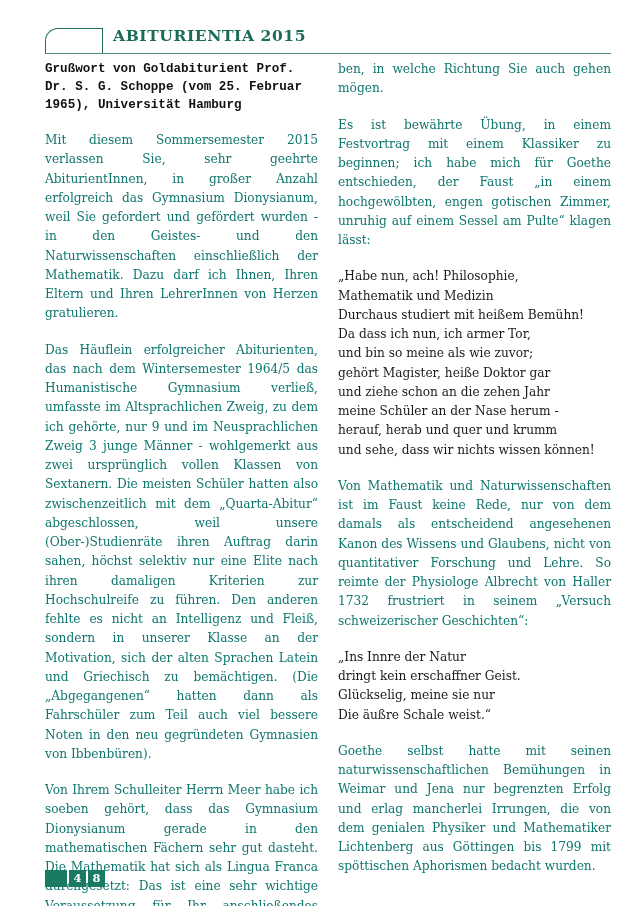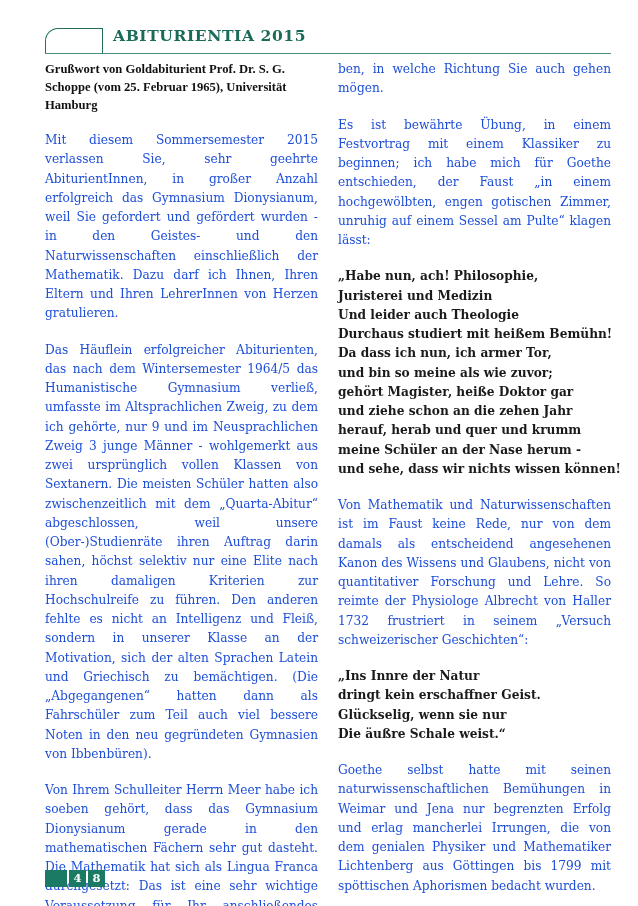--- a/index.html
+++ b/index.html
@@ -69,50 +69,50 @@
     top: 60px;
     width: 566px;
     display: flex;
     gap: 20px;
   }
   .col {
     width: 273px;
   }
 
   .article-title {
-    font-family: Liberation Serif, serif;
+    font-family: Liberation Mono, monospace;
     font-weight: bold;
     font-size: 12.6px;
     line-height: 18px;
     text-align: left;
     color: #111111;
     margin: 0 0 17px 0;
   }
 
   p.body {
     font-family: "DejaVu Serif", "Liberation Serif", serif;
     font-size: 12.2px;
     line-height: 19.25px;
     text-align: justify;
     text-justify: inter-word;
     margin: 0 0 17px 0;
-    color: #1d4ed8;
+    color: #0f766e;
     hyphens: none;
   }
   p.body:last-child { margin-bottom: 0; }
 
   .verse {
     font-family: "DejaVu Serif", "Liberation Serif", serif;
     font-size: 12.2px;
     line-height: 19.25px;
     text-align: left;
     margin: 0 0 17px 0;
     color: #1a1a1a;
   }
-  .verse .line { display: block; white-space: nowrap; font-weight: bold; }
+  .verse .line { display: block; white-space: nowrap; }
 
   
   .footer {
     position: absolute;
     left: 45px;
     top: 870px;
     display: flex;
     gap: 2px;
   }
   .pg-box {
@@ -149,38 +149,37 @@
       <p class="body">Das Häuflein erfolgreicher Abiturienten, das nach dem Wintersemester 1964/5 das Humanistische Gymnasium verließ, umfasste im Altsprachlichen Zweig, zu dem ich gehörte, nur 9 und im Neusprachlichen Zweig 3 junge Männer - wohlgemerkt aus zwei ursprünglich vollen Klassen von Sextanern. Die meisten Schüler hatten also zwischenzeitlich mit dem „Quarta-Abitur“ abgeschlossen, weil unsere (Ober-)Studienräte ihren Auftrag darin sahen, höchst selektiv nur eine Elite nach ihren damaligen Kriterien zur Hochschulreife zu führen. Den anderen fehlte es nicht an Intelligenz und Fleiß, sondern in unserer Klasse an der Motivation, sich der alten Sprachen Latein und Griechisch zu bemächtigen. (Die „Abgegangenen“ hatten dann als Fahrschüler zum Teil auch viel bessere Noten in den neu gegründeten Gymnasien von Ibbenbüren).</p>
       <p class="body">Von Ihrem Schulleiter Herrn Meer habe ich soeben gehört, dass das Gymnasium Dionysianum gerade in den mathematischen Fächern sehr gut dasteht. Die Mathematik hat sich als Lingua Franca durchgesetzt: Das ist eine sehr wichtige Voraussetzung für Ihr anschließendes Hochschulstudium sowie Ihr Berufsle-</p>
     </div>
 
     <div class="col">
       <p class="body">ben, in welche Richtung Sie auch gehen mögen.</p>
       <p class="body">Es ist bewährte Übung, in einem Festvortrag mit einem Klassiker zu beginnen; ich habe mich für Goethe entschieden, der Faust „in einem hochgewölbten, engen gotischen Zimmer, unruhig auf einem Sessel am Pulte“ klagen lässt:</p>
 
       <div class="verse">
         <span class="line">„Habe nun, ach! Philosophie,</span>
-        <span class="line">Juristerei und Medizin</span>
-        <span class="line">Und leider auch Theologie</span>
+        <span class="line">Mathematik und Medizin</span>
         <span class="line">Durchaus studiert mit heißem Bemühn!</span>
         <span class="line">Da dass ich nun, ich armer Tor,</span>
         <span class="line">und bin so meine als wie zuvor;</span>
         <span class="line">gehört Magister, heiße Doktor gar</span>
         <span class="line">und ziehe schon an die zehen Jahr</span>
+        <span class="line">meine Schüler an der Nase herum -</span>
         <span class="line">herauf, herab und quer und krumm</span>
-        <span class="line">meine Schüler an der Nase herum -</span>
         <span class="line">und sehe, dass wir nichts wissen können!</span>
       </div>
 
       <p class="body">Von Mathematik und Naturwissenschaften ist im Faust keine Rede, nur von dem damals als entscheidend angesehenen Kanon des Wissens und Glaubens, nicht von quantitativer Forschung und Lehre. So reimte der Physiologe Albrecht von Haller 1732 frustriert in seinem „Versuch schweizerischer Geschichten“:</p>
 
       <div class="verse">
         <span class="line">„Ins Innre der Natur</span>
         <span class="line">dringt kein erschaffner Geist.</span>
-        <span class="line">Glückselig, wenn sie nur</span>
+        <span class="line">Glückselig, meine sie nur</span>
         <span class="line">Die äußre Schale weist.“</span>
       </div>
 
       <p class="body">Goethe selbst hatte mit seinen naturwissenschaftlichen Bemühungen in Weimar und Jena nur begrenzten Erfolg und erlag mancherlei Irrungen, die von dem genialen Physiker und Mathematiker Lichtenberg aus Göttingen bis 1799 mit spöttischen Aphorismen bedacht wurden.</p>
     </div>
   </div>
 
   <div class="footer">
     <span class="pg-box blank"></span>
     <span class="pg-box">4</span>

